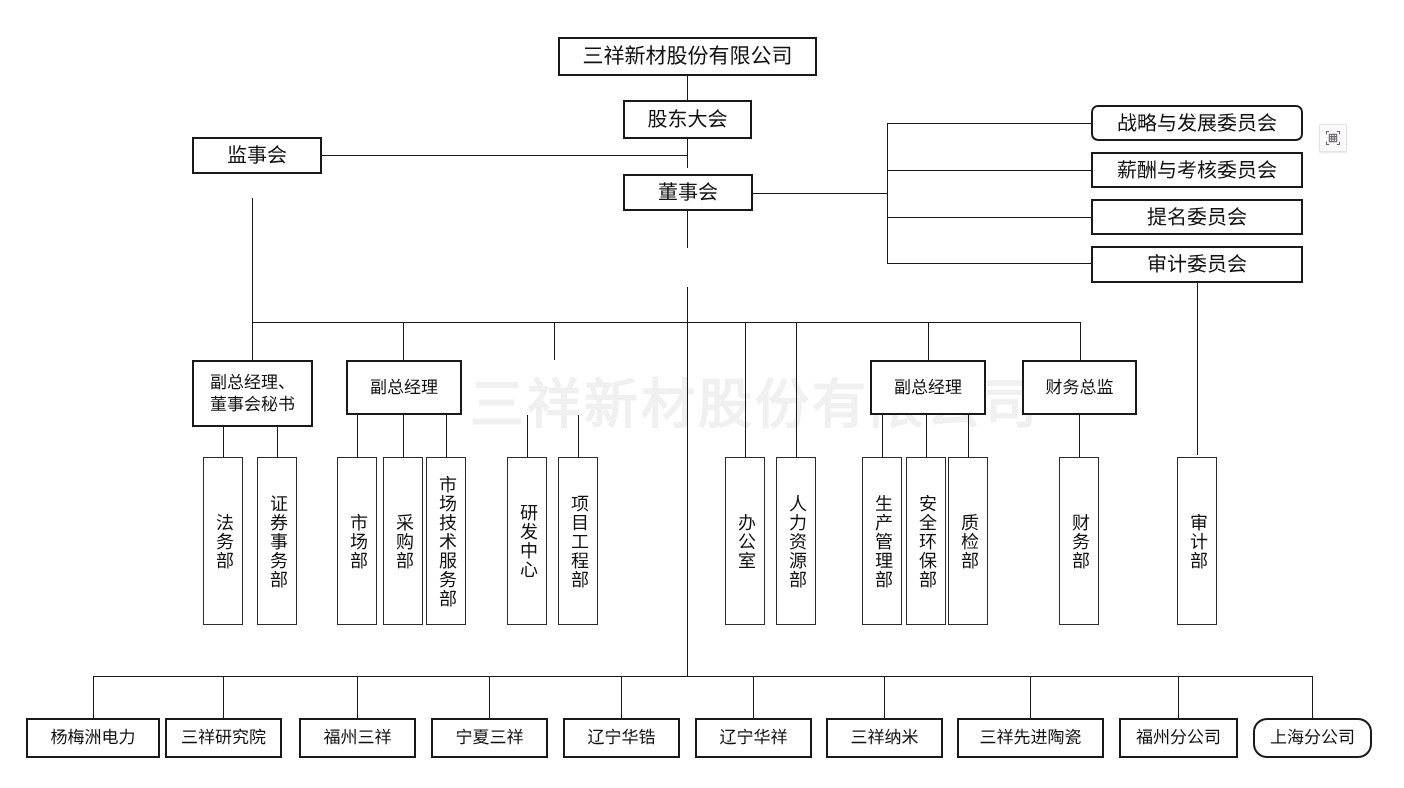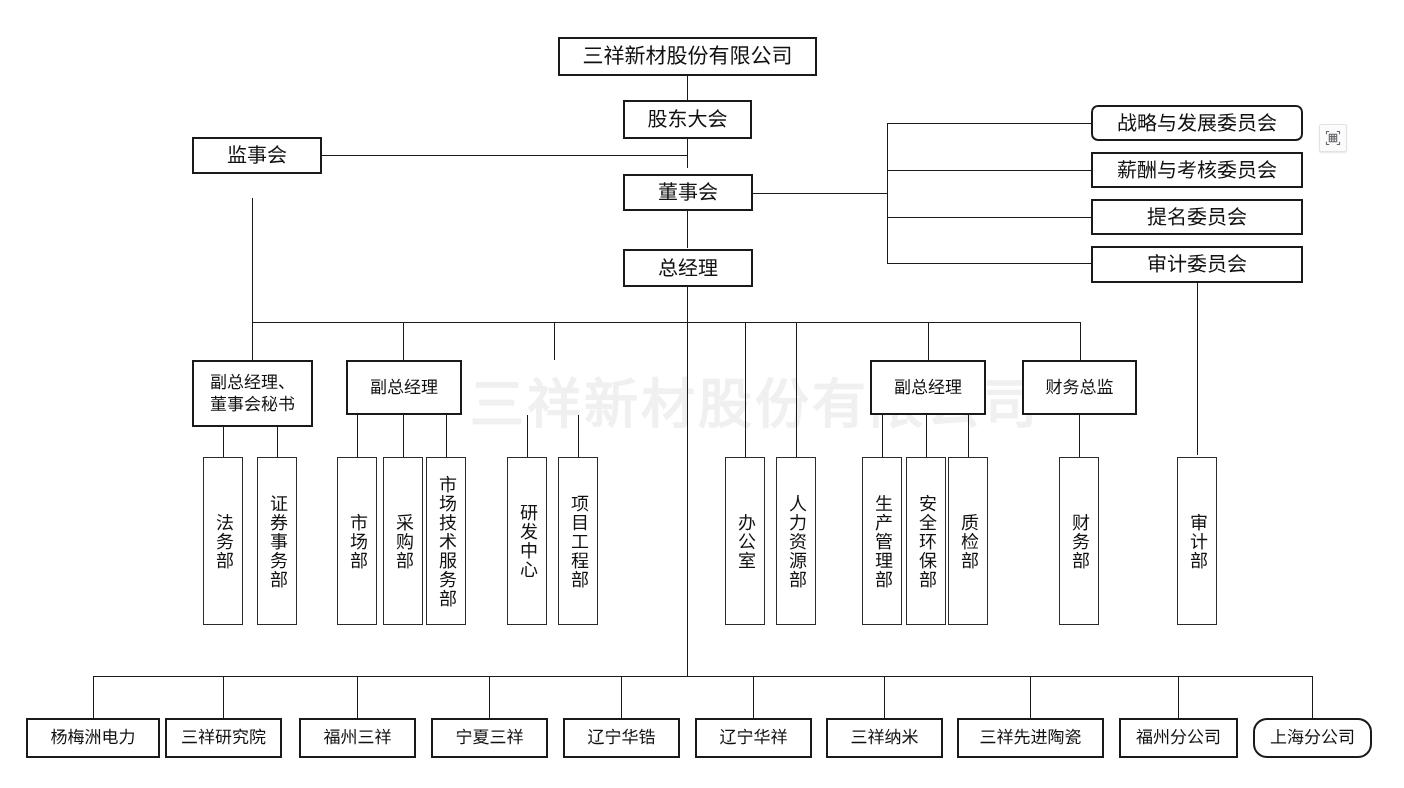--- a/index.html
+++ b/index.html
@@ -154,21 +154,20 @@
   <div class="ln lnv" style="left:1312px;top:676px;height:42px;"></div>
 
   <div class="box thick t-root" style="left:558px;top:37px;width:259px;height:39px;">三祥新材股份有限公司</div>
 
   <div class="box thick t-org" style="left:623px;top:100px;width:129px;height:39px;">股东大会</div>
 
   <div class="box thick t-org" style="left:192px;top:137px;width:130px;height:37px;">监事会</div>
 
   <div class="box thick t-org" style="left:623px;top:174px;width:130px;height:37px;">董事会</div>
 
-  <div class="box thick t-org" style="left:623px;top:249px;width:130px;height:38px;">总经理</div>
 
   <div class="box thick t-com" style="left:1091px;top:105px;width:212px;height:36px;border-radius:7px;">战略与发展委员会</div>
   <div class="box thick t-com" style="left:1091px;top:152px;width:212px;height:36px;">薪酬与考核委员会</div>
   <div class="box thick t-com" style="left:1091px;top:199px;width:212px;height:36px;">提名委员会</div>
   <div class="box thick t-com" style="left:1091px;top:246px;width:212px;height:37px;">审计委员会</div>
 
   <div class="box thick t-mgr" style="left:192px;top:360px;width:121px;height:67px;flex-direction:column;">
     <span>副总经理、</span>
     <span>董事会秘书</span>
   </div>

